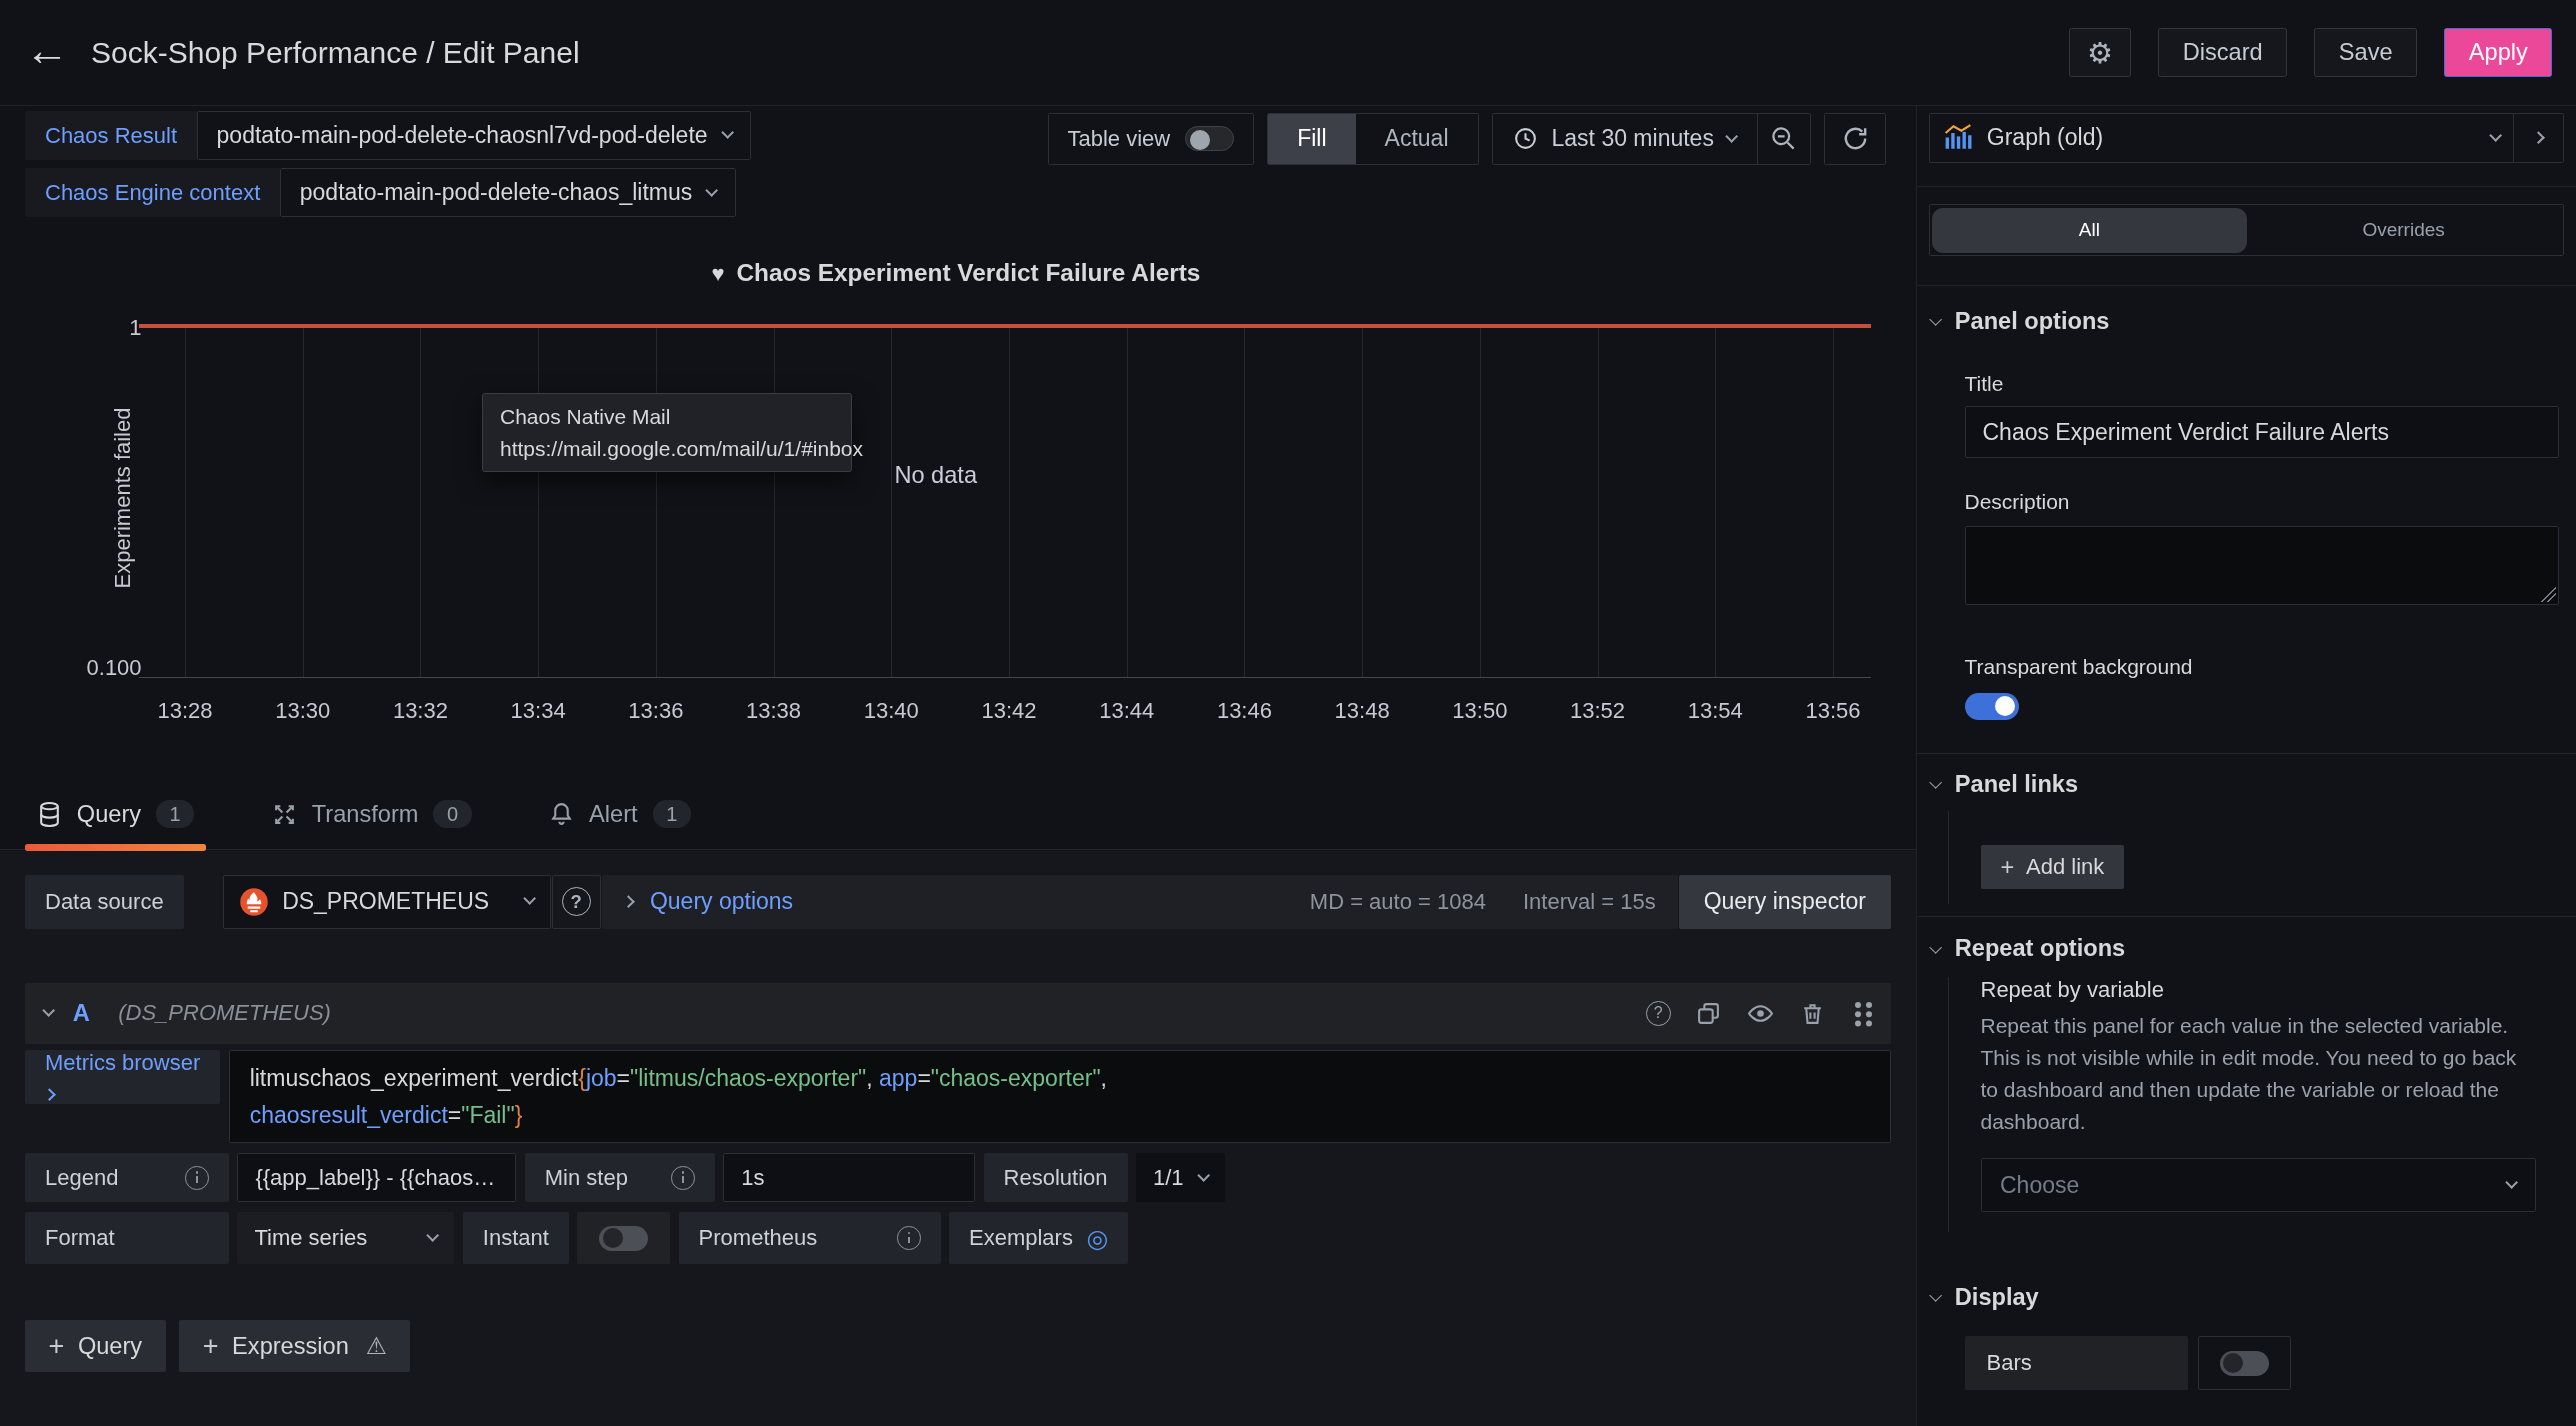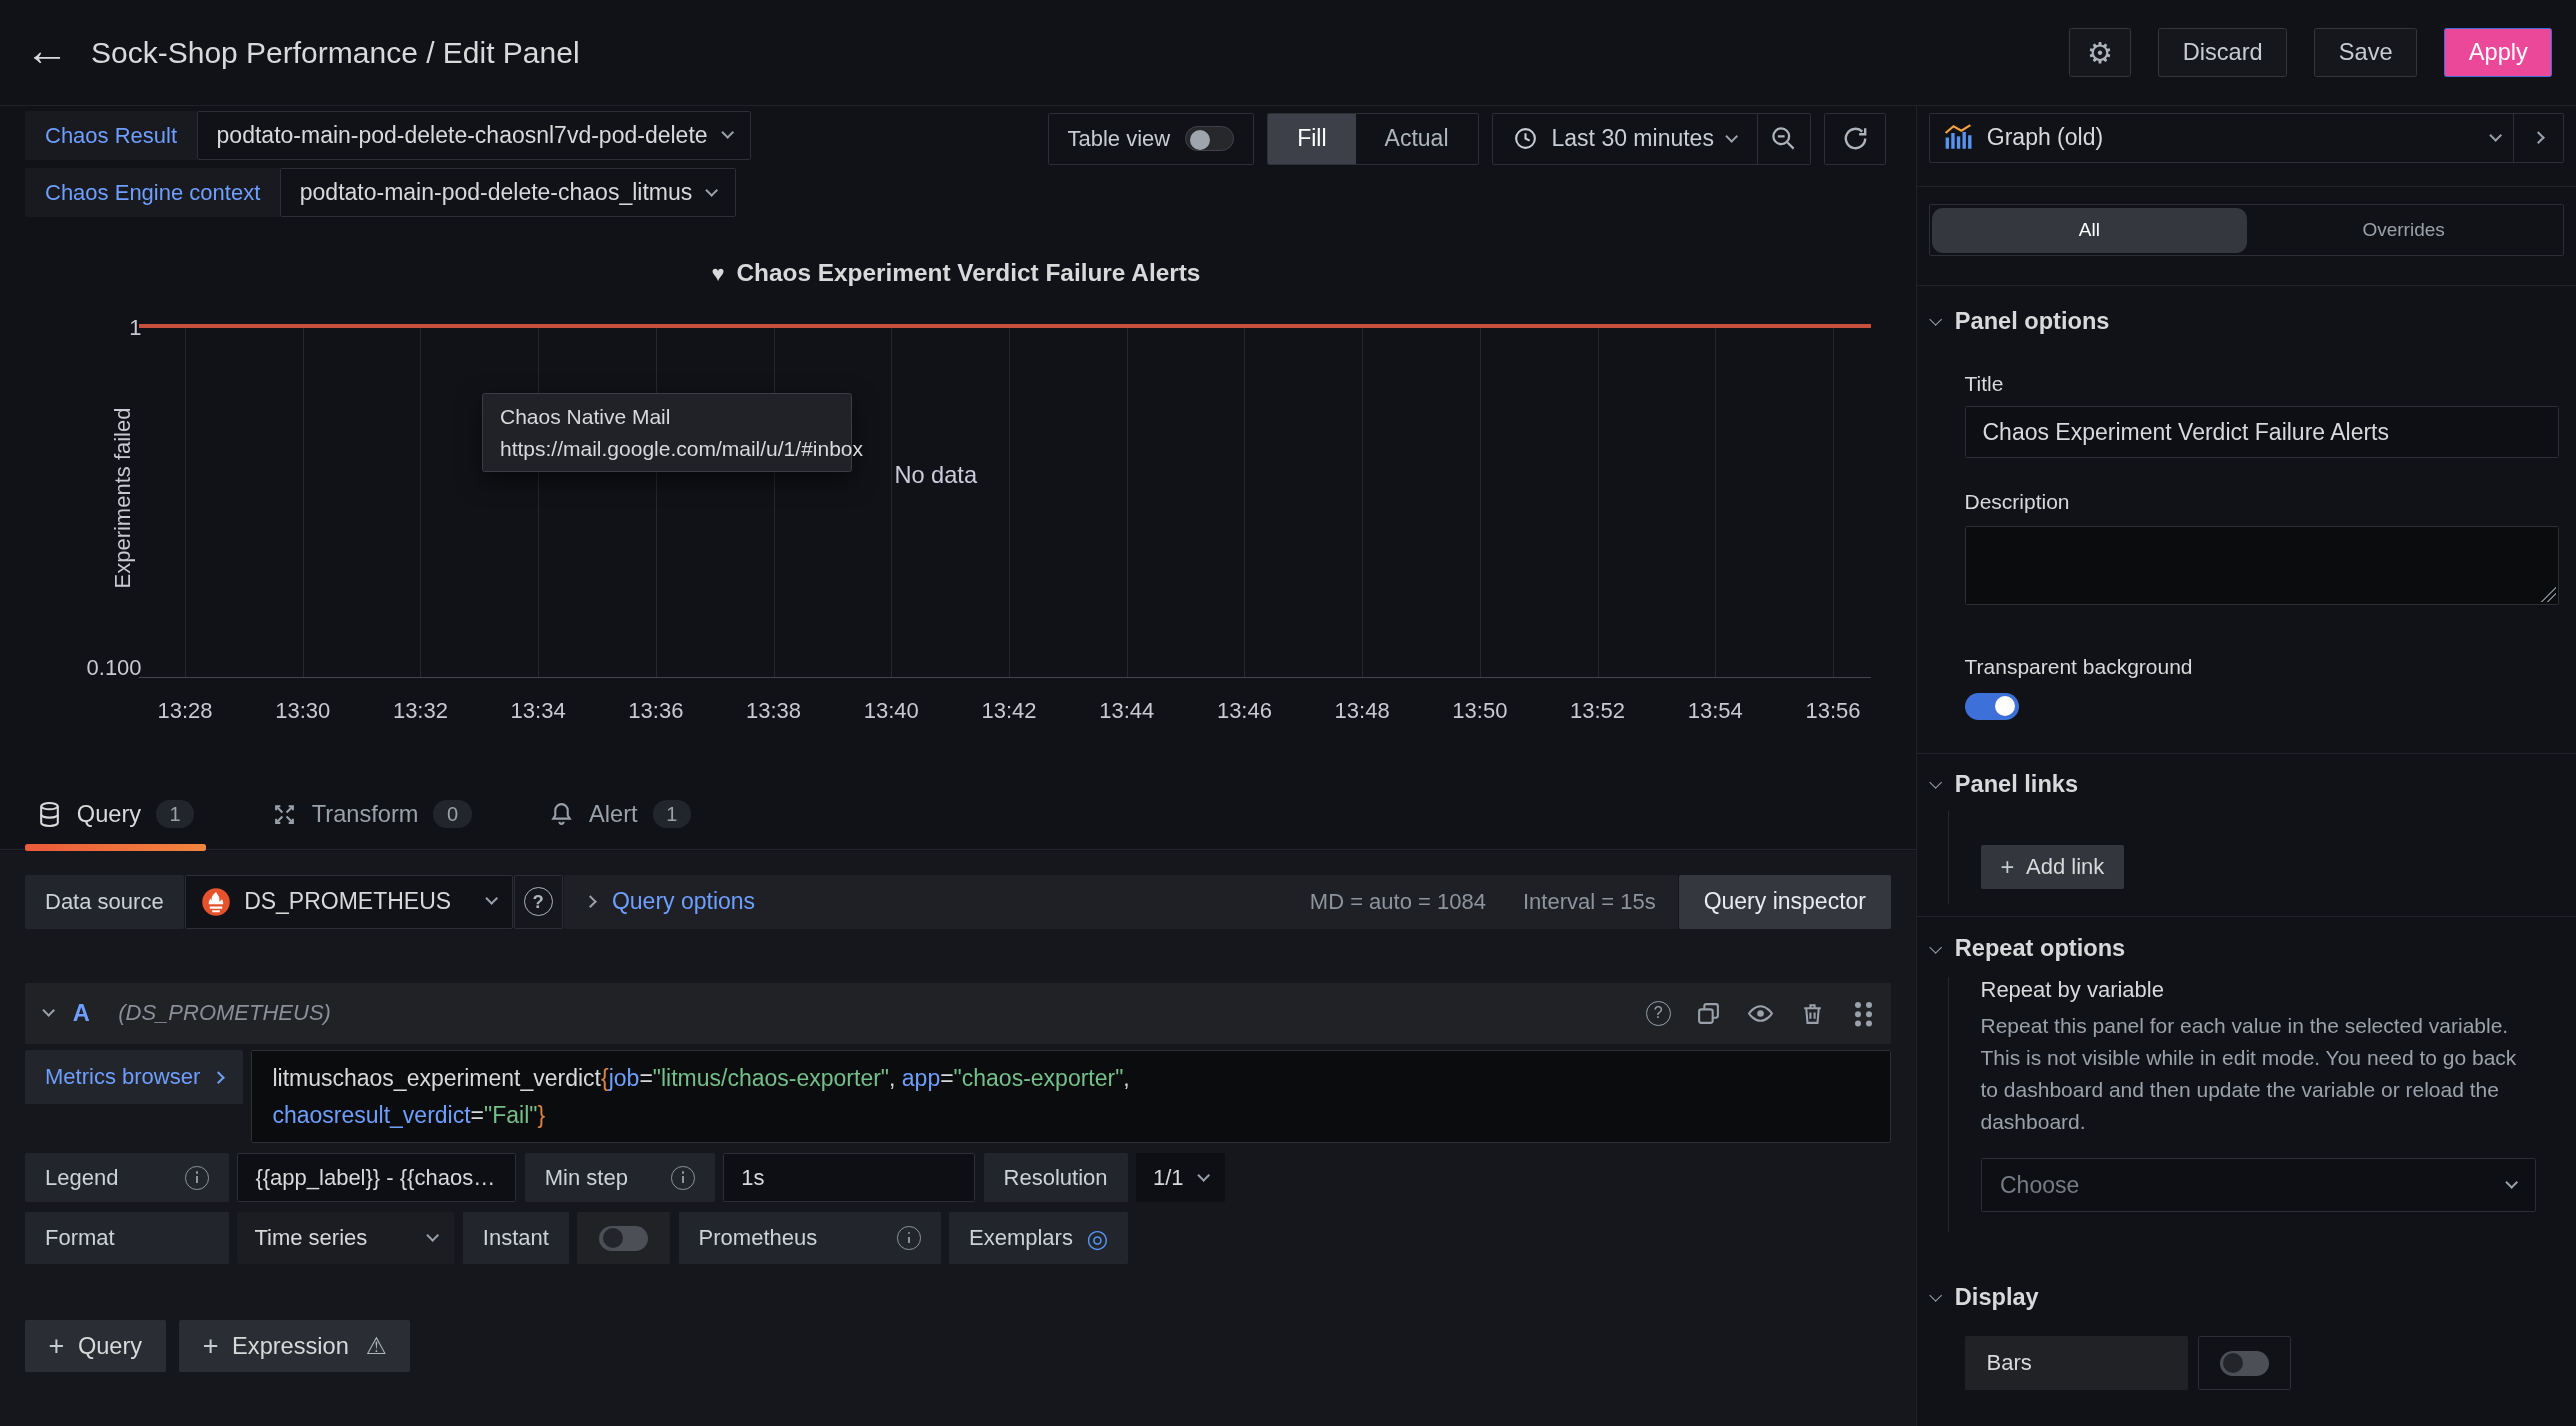--- a/index.html
+++ b/index.html
@@ -78,39 +78,39 @@
   .tab.active::after { content:""; position:absolute; left:0; right:0; bottom:-1.7px; height:6.7px; border-radius:2.5px;
                        background:linear-gradient(90deg,#eb5a3b,#f0853e); }
   .badge { background:#22252b; border-radius:13.5px; padding:2.5px 13.5px; font-size:20px; color:#9aa1ab; }
   .ticon { color:#9aa1ab; display:flex; }
   .tab.active .ticon { color:#d8d9da; }
 
   
   .qsec { position:absolute; left:0; right:0; top:745px; bottom:0; background:#16171d; padding:23.6px 25px; }
   .chip { height:100%; display:flex; align-items:center; background:#22252b; border-radius:1.7px; padding:0 20px; font-size:22px; color:#ccd2d9; gap:13.5px; }
   .dsrow { display:flex; gap:1px; height:54px; align-items:stretch; }
-  .ds-select { display:flex; align-items:center; gap:13.5px; padding:0 15px; border:0.8px solid #2c3036; background:#111217; border-radius:1.7px; font-size:23px; cursor:pointer; min-width:328px; }
+  .ds-select { display:flex; align-items:center; gap:13.5px; padding:0 15px; border:0.8px solid #2c3036; background:#111217; border-radius:1.7px; font-size:23px; cursor:pointer; min-width:328px;margin-left:38px; }
   .help-sq { width:49px; border:0.8px solid #2c3036; border-radius:1.7px; display:flex; align-items:center; justify-content:center; cursor:pointer; }
   .q-circ { width:29px; height:29px; border:1.7px solid #aeb4bc; border-radius:50%; display:flex; align-items:center; justify-content:center; font-size:18.5px; color:#aeb4bc; font-weight:700; }
   .qo-bar { flex:1; background:#1e2026; border-radius:1.7px; display:flex; align-items:center; gap:17px; padding:0 22px; cursor:pointer; }
   .qo-bar .lbl { color:#6e9fff; font-size:23px; font-weight:500; }
   .qo-stats { margin-left:auto; display:flex; gap:37px; font-size:22px; color:#8e949e; }
   .qi-btn { background:#34373e; border-radius:1.7px; display:flex; align-items:center; padding:0 25px; font-size:23px; font-weight:500; color:#e8eaed; cursor:pointer; }
 
   .qcard { margin-top:54px; }
   .qcard-hd { height:61px; background:#202226; border-radius:1.7px; display:flex; align-items:center; gap:20px; padding:0 18.5px; }
   .refid { color:#6e9fff; font-size:23.6px; font-weight:600; }
   .refds { color:#8b8f99; font-size:22px; font-style:italic; margin-left:8.4px; }
   .hd-icons { margin-left:auto; display:flex; gap:25px; align-items:center; color:#9aa1ab; }
   .hd-icons .q-circ { width:25px; height:25px; font-size:16px; border-color:#9aa1ab; color:#9aa1ab; font-weight:400;}
   .grip { width:5.9px; height:5.9px; border-radius:50%; background:#9aa1ab; margin:0 11.8px 17px 5px;
           box-shadow:11px 0 0 #9aa1ab, 0 9.3px 0 #9aa1ab, 11px 9.3px 0 #9aa1ab, 0 18.5px 0 #9aa1ab, 11px 18.5px 0 #9aa1ab; }
   .qbody { display:flex; gap:8.4px; margin-top:6.7px; align-items:flex-start; }
-  .mb-btn { height:54px; display:flex; align-items:center; gap:13.5px; background:#22252b; border-radius:1.7px; padding:0 20px;
-            color:#6e9fff; font-size:22px; font-weight:500; cursor:pointer; }
+  .mb-btn { height:54px; display:flex; align-items:flex-start; gap:13.5px; background:#22252b; border-radius:1.7px; padding:0 20px;
+            color:#6e9fff; font-size:22px; font-weight:500; cursor:pointer;flex-direction:column; }
   .code { flex:1; background:#0b0c0e; border:0.8px solid #2c3036; border-radius:1.7px; padding:8.4px 20px; min-height:93px;
           font-family:"Liberation Mono","DejaVu Sans Mono",monospace; font-size:23px; line-height:37px; cursor:text; }
   .tk-m { color:#d8d9da; } .tk-b { color:#e0833f; } .tk-k { color:#6e9fff; } .tk-s { color:#74bf8a; } .tk-p { color:#d8d9da; }
 
   .optrow { display:flex; gap:8.4px; margin-top:10px; height:49px; align-items:stretch; }
   .optrow .chip.w1 { width:204px; justify-content:space-between; }
   .inp { background:#0e0f14; border:0.8px solid #2c3036; border-radius:1.7px; color:#d8d9da; font-size:22px; padding:0 17px; height:100%; }
   .sel { display:flex; align-items:center; gap:15px; background:#0e0f14; border-radius:1.7px; padding:0 17px; font-size:22px; color:#d8d9da; cursor:pointer; }
   .info-ic { width:23.6px; height:23.6px; border:1.7px solid #8e949e; border-radius:50%; position:relative; flex:0 0 auto; }
   .info-ic::before { content:""; position:absolute; left:50%; top:4.2px; width:2.5px; height:2.5px; margin-left:-1.3px; background:#8e949e; border-radius:50%; }

